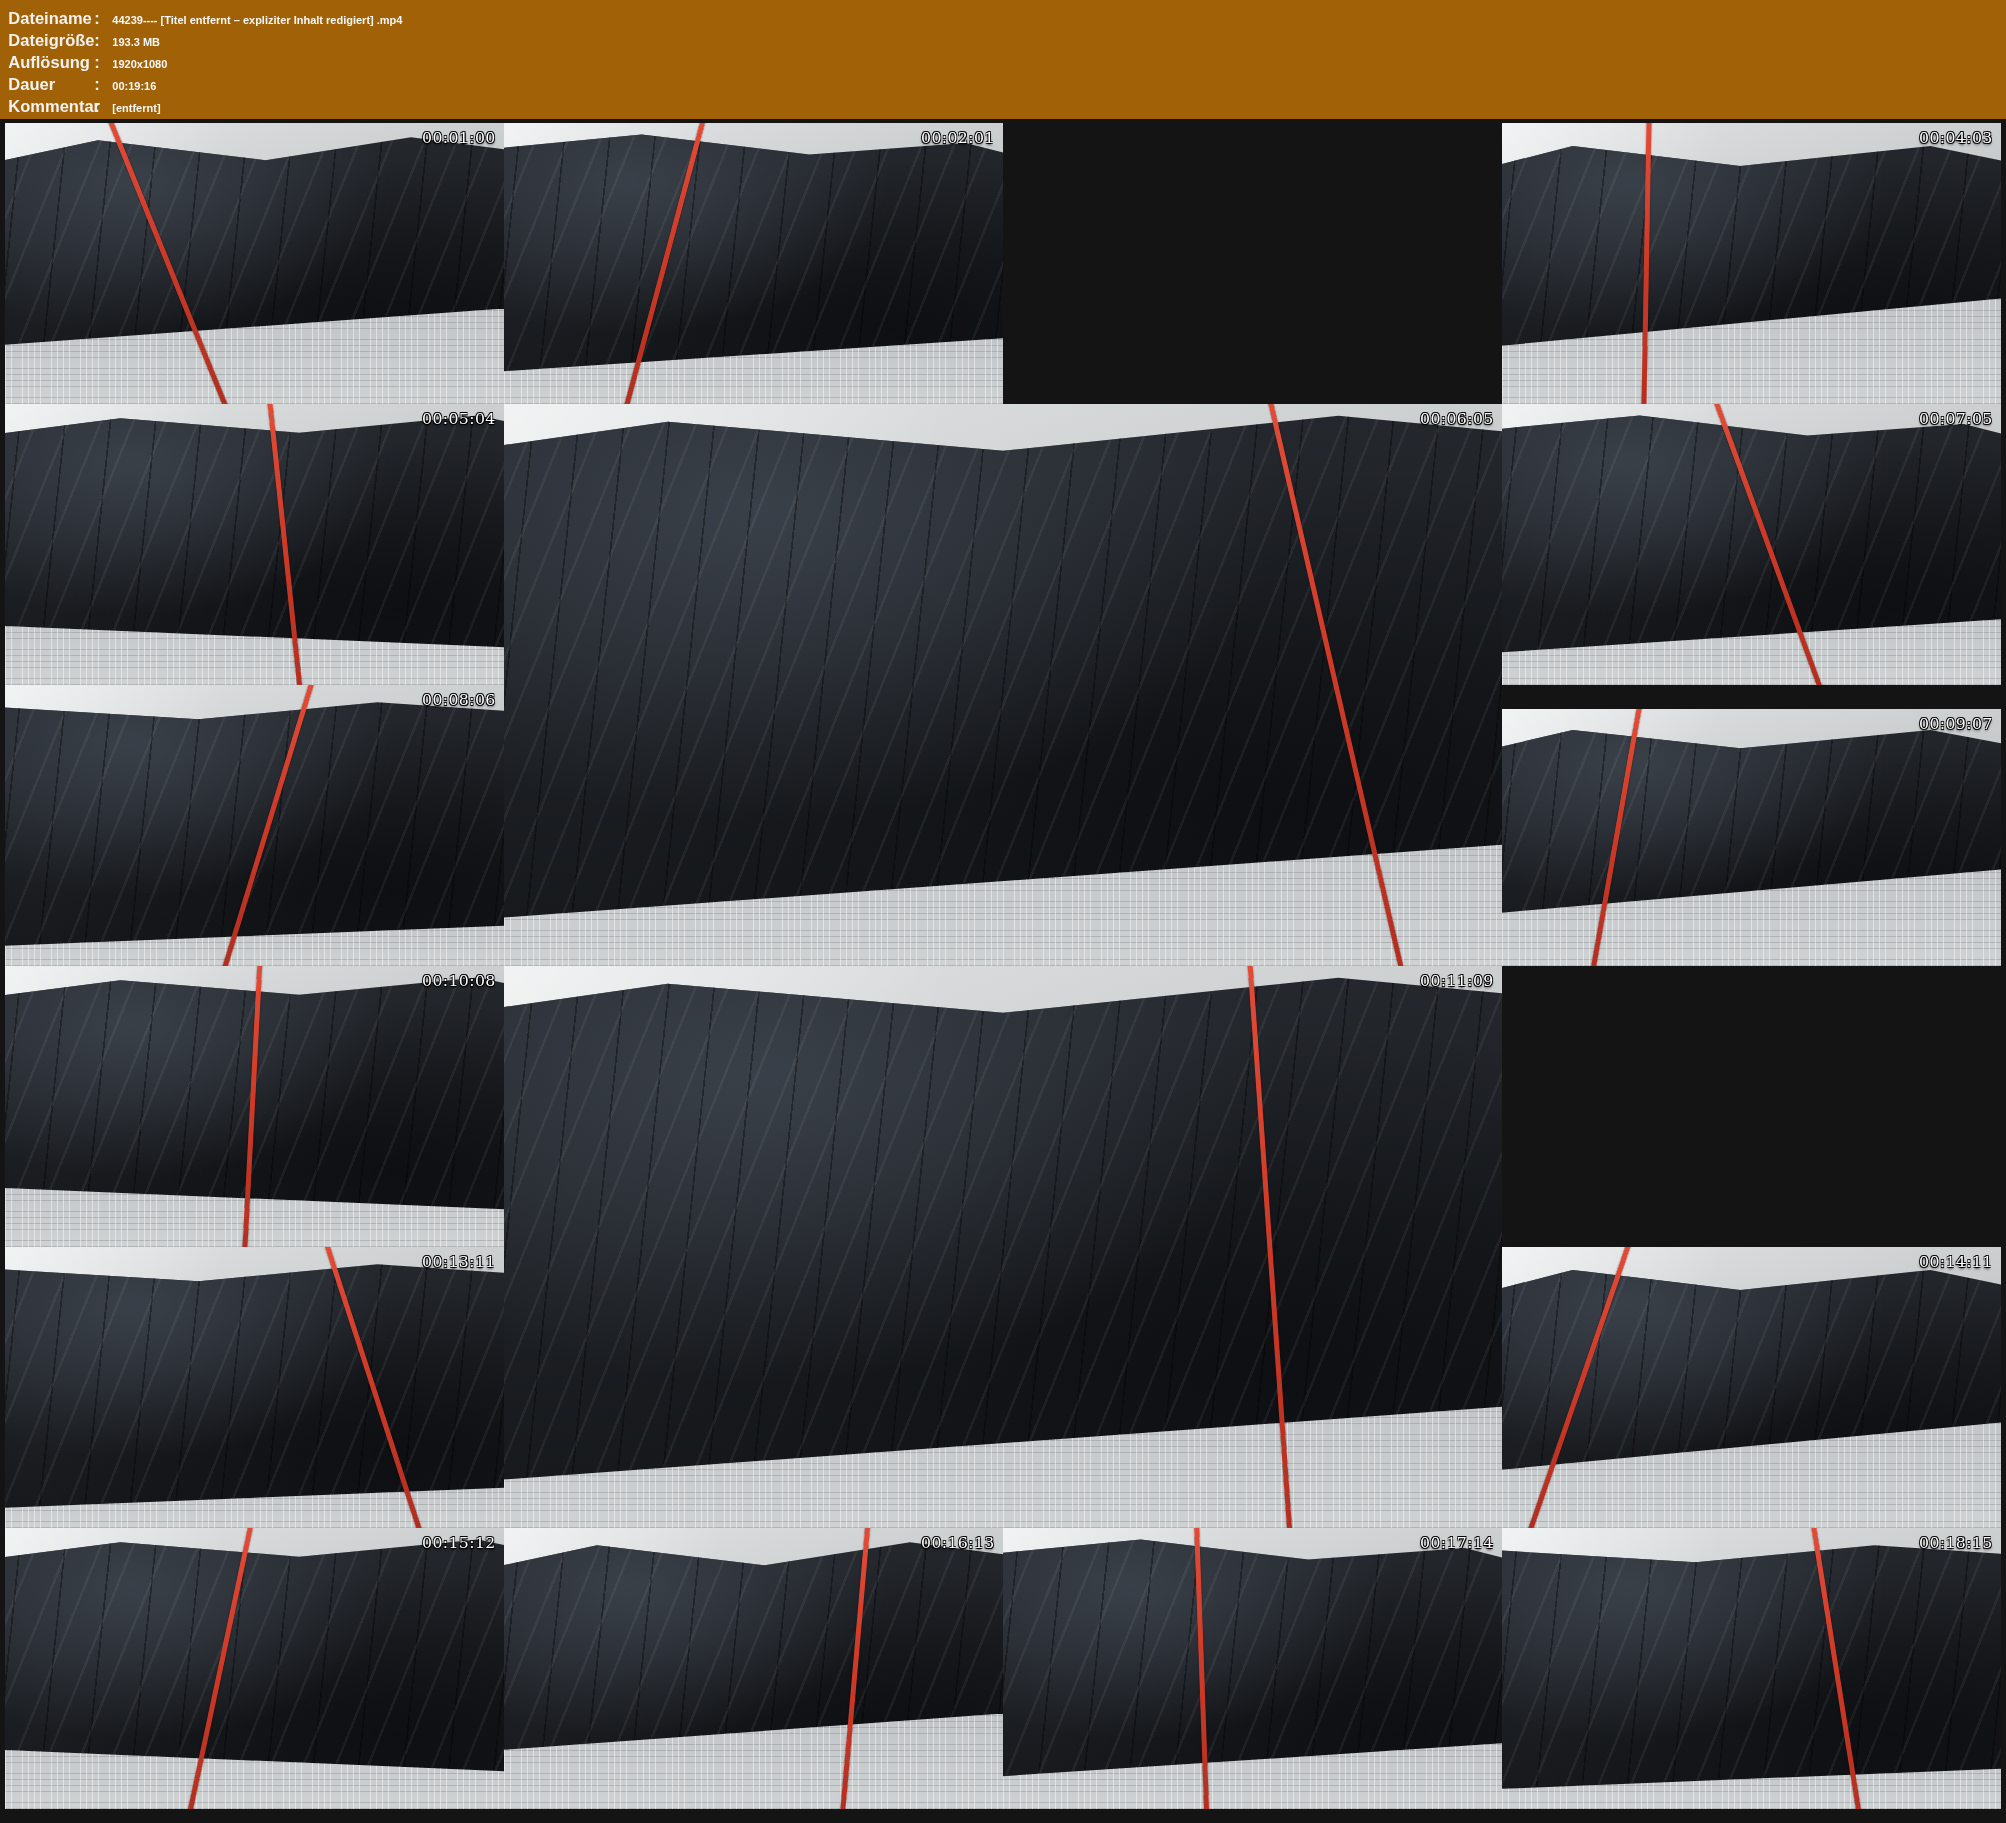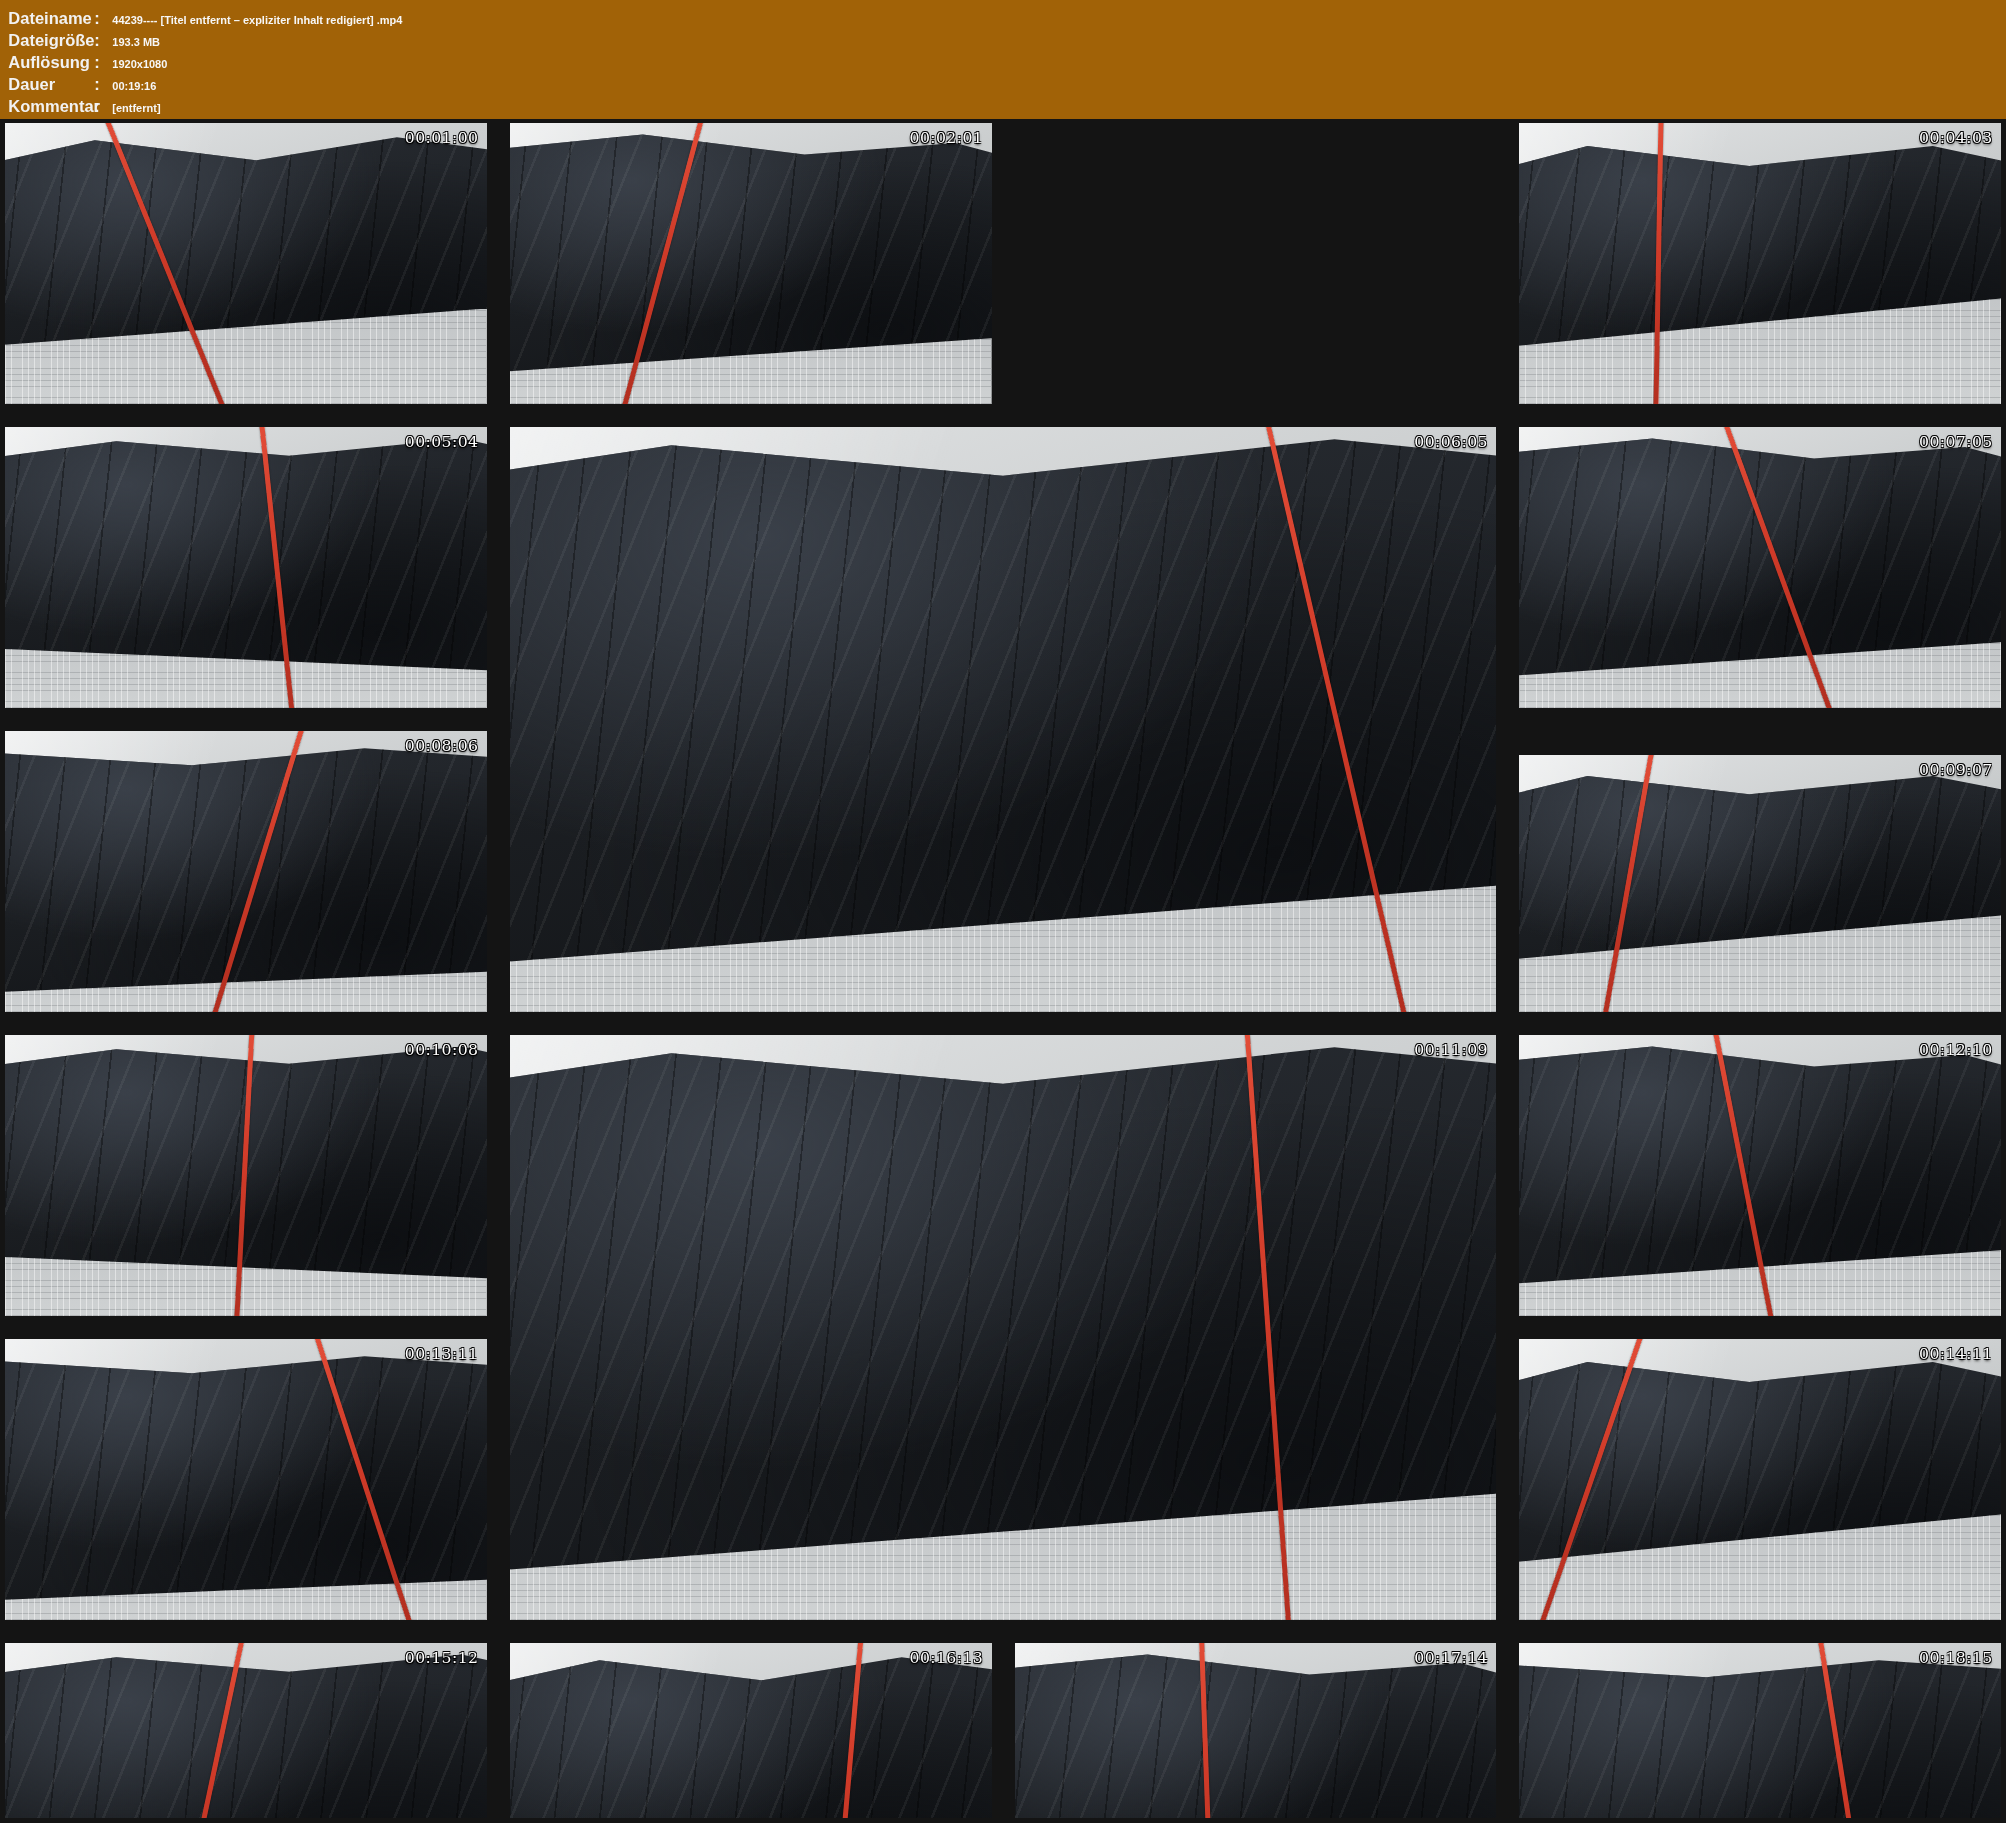--- a/index.html
+++ b/index.html
@@ -15,21 +15,21 @@
   .meta-label{width:86px;font-weight:bold;font-size:16.5px;color:#f2f2f2;}
   .meta-sep{width:18px;font-weight:bold;font-size:16.5px;color:#f2f2f2;text-align:left;}
   .meta-value{font-weight:bold;font-size:11px;color:#f7f7f7;white-space:nowrap;}
   
   .sheet{
     height:1699px;overflow:hidden;box-sizing:border-box;
     padding:4.1px 5px 0 5px;
     display:grid;
     grid-template-columns:repeat(4,1fr);
     grid-template-rows:repeat(6,281px);
-    gap:23px;
+    gap:0;
     background:#141414;
     text-align:right;
   }
   .thumb{
     position:relative;overflow:hidden;background:#a7abae;
     --rope-rot:18deg;--rope-left:55%;
   }
   
   .art-wall{
     position:absolute;inset:0;
@@ -179,27 +179,20 @@
       <div class="art-rope"></div>
       <span class="ts">00:10:08</span>
     </div>
       <div class="thumb v0 big" style="grid-area: 4 / 2 / span 2 / span 2; --rope-rot: -4deg; --rope-left: 74%;">
       <div class="art-wall"></div>
       <div class="art-cloth"></div>
       <div class="art-floor"></div>
       <div class="art-rope"></div>
       <span class="ts">00:11:09</span>
     </div>
-      <div class="thumb v1" style="grid-area: 4 / 4 / span 1 / span 1; --rope-rot: -11deg; --rope-left: 39%;">
-      <div class="art-wall"></div>
-      <div class="art-cloth"></div>
-      <div class="art-floor"></div>
-      <div class="art-rope"></div>
-      <span class="ts">00:12:10</span>
-    </div>
       <div class="thumb v2" style="grid-area: 5 / 1 / span 1 / span 1; --rope-rot: -18deg; --rope-left: 62%;">
       <div class="art-wall"></div>
       <div class="art-cloth"></div>
       <div class="art-floor"></div>
       <div class="art-rope"></div>
       <span class="ts">00:13:11</span>
     </div>
       <div class="thumb v3" style="grid-area: 5 / 4 / span 1 / span 1; --rope-rot: 19deg; --rope-left: 27%;">
       <div class="art-wall"></div>
       <div class="art-cloth"></div>

